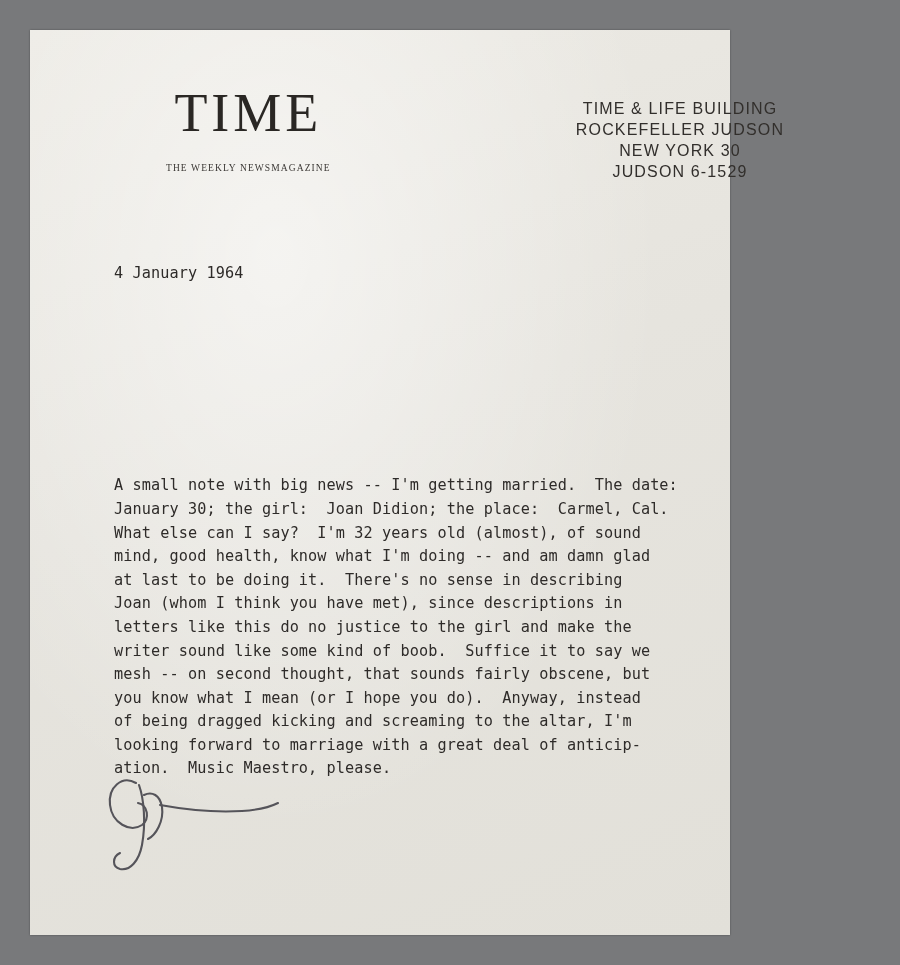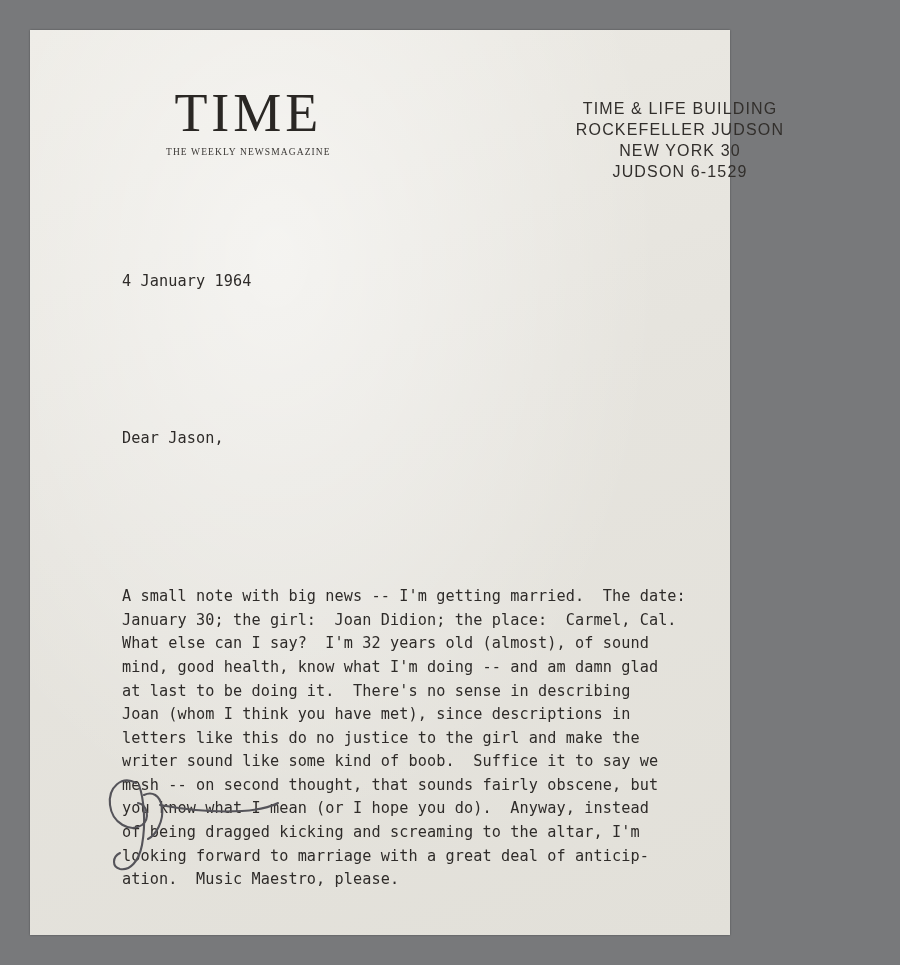--- a/index.html
+++ b/index.html
@@ -63,21 +63,21 @@
     letter-spacing: 4px;
     color: #2a2724;
     line-height: 1;
     font-weight: 400;
   }
   .time-tagline {
     font-family: "Liberation Serif", "DejaVu Serif", serif;
     font-size: 9.5px;
     letter-spacing: 1.1px;
     color: #3a3734;
-    margin-top: 7px;
+    margin-top: 23px;
   }
   .address-block {
     position: absolute;
     left: 520px;
     top: 22px;
     width: 260px;
     text-align: center;
     font-family: "Liberation Sans", sans-serif;
     font-size: 16px;
     letter-spacing: 1.15px;
@@ -92,21 +92,21 @@
     left: 84px;
     top: 185px;
     width: 690px;
     font-family: "DejaVu Sans Mono", "Liberation Mono", monospace;
     font-size: 15.2px;
     line-height: 23.6px;
     color: #2e2b29;
     letter-spacing: 0.1px;
     white-space: pre-wrap;
   }
-  .typed .blk { margin: 8px; }
+  .typed .blk { margin: 0; }
   .gap-1 { height: 23px; }
   .gap-2 { height: 24px; }
   .gap-3 { height: 24px; }
 
   
   .signature {
     position: absolute;
     left: 60px;
     top: 735px;
     width: 230px;
@@ -131,21 +131,20 @@
           <div>TIME &amp; LIFE BUILDING</div>
           <div>ROCKEFELLER JUDSON</div>
           <div>NEW YORK 30</div>
           <div>JUDSON 6-1529</div>
         </div>
       </div>
 
       <div class="typed">
         <div class="blk">4 January 1964</div>
         <div class="gap-1"></div>
-        <div class="blk">Dear Jason,</div>
         <div class="gap-2"></div>
         <div class="blk">A small note with big news -- I'm getting married.  The date:
 January 30; the girl:  Joan Didion; the place:  Carmel, Cal.
 What else can I say?  I'm 32 years old (almost), of sound
 mind, good health, know what I'm doing -- and am damn glad
 at last to be doing it.  There's no sense in describing
 Joan (whom I think you have met), since descriptions in
 letters like this do no justice to the girl and make the
 writer sound like some kind of boob.  Suffice it to say we
 mesh -- on second thought, that sounds fairly obscene, but

